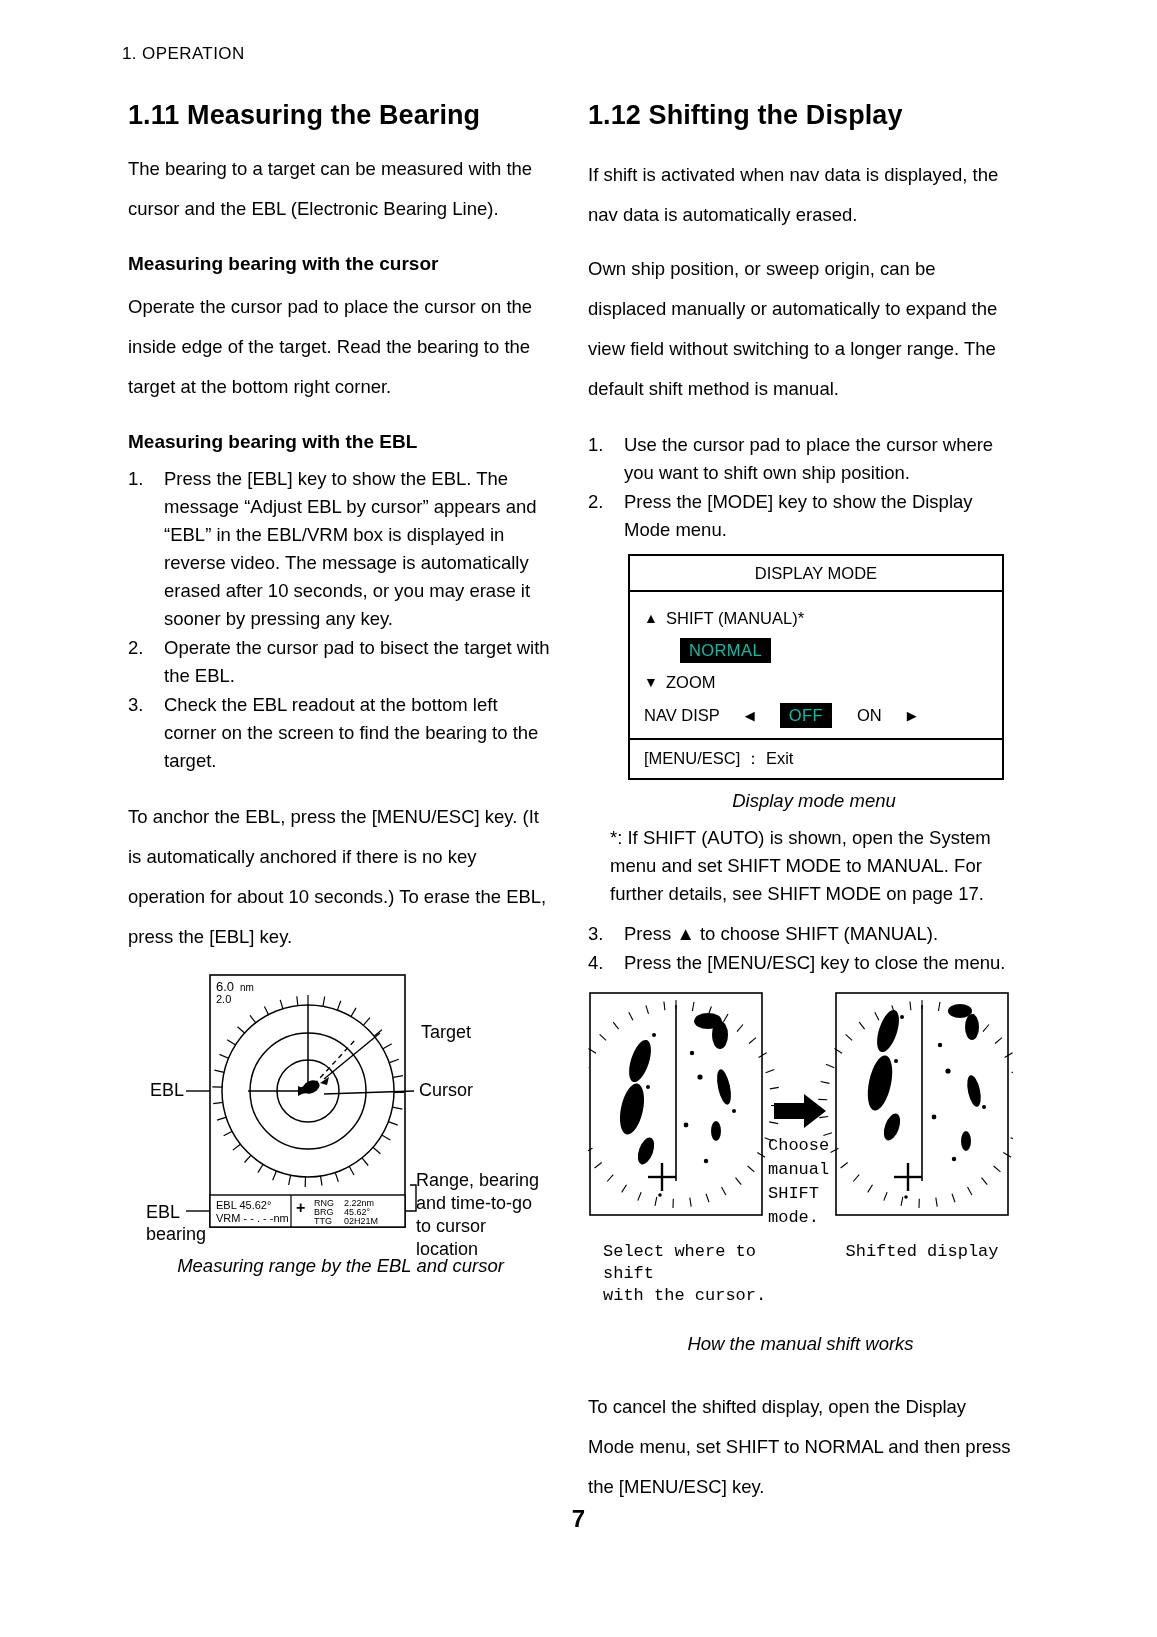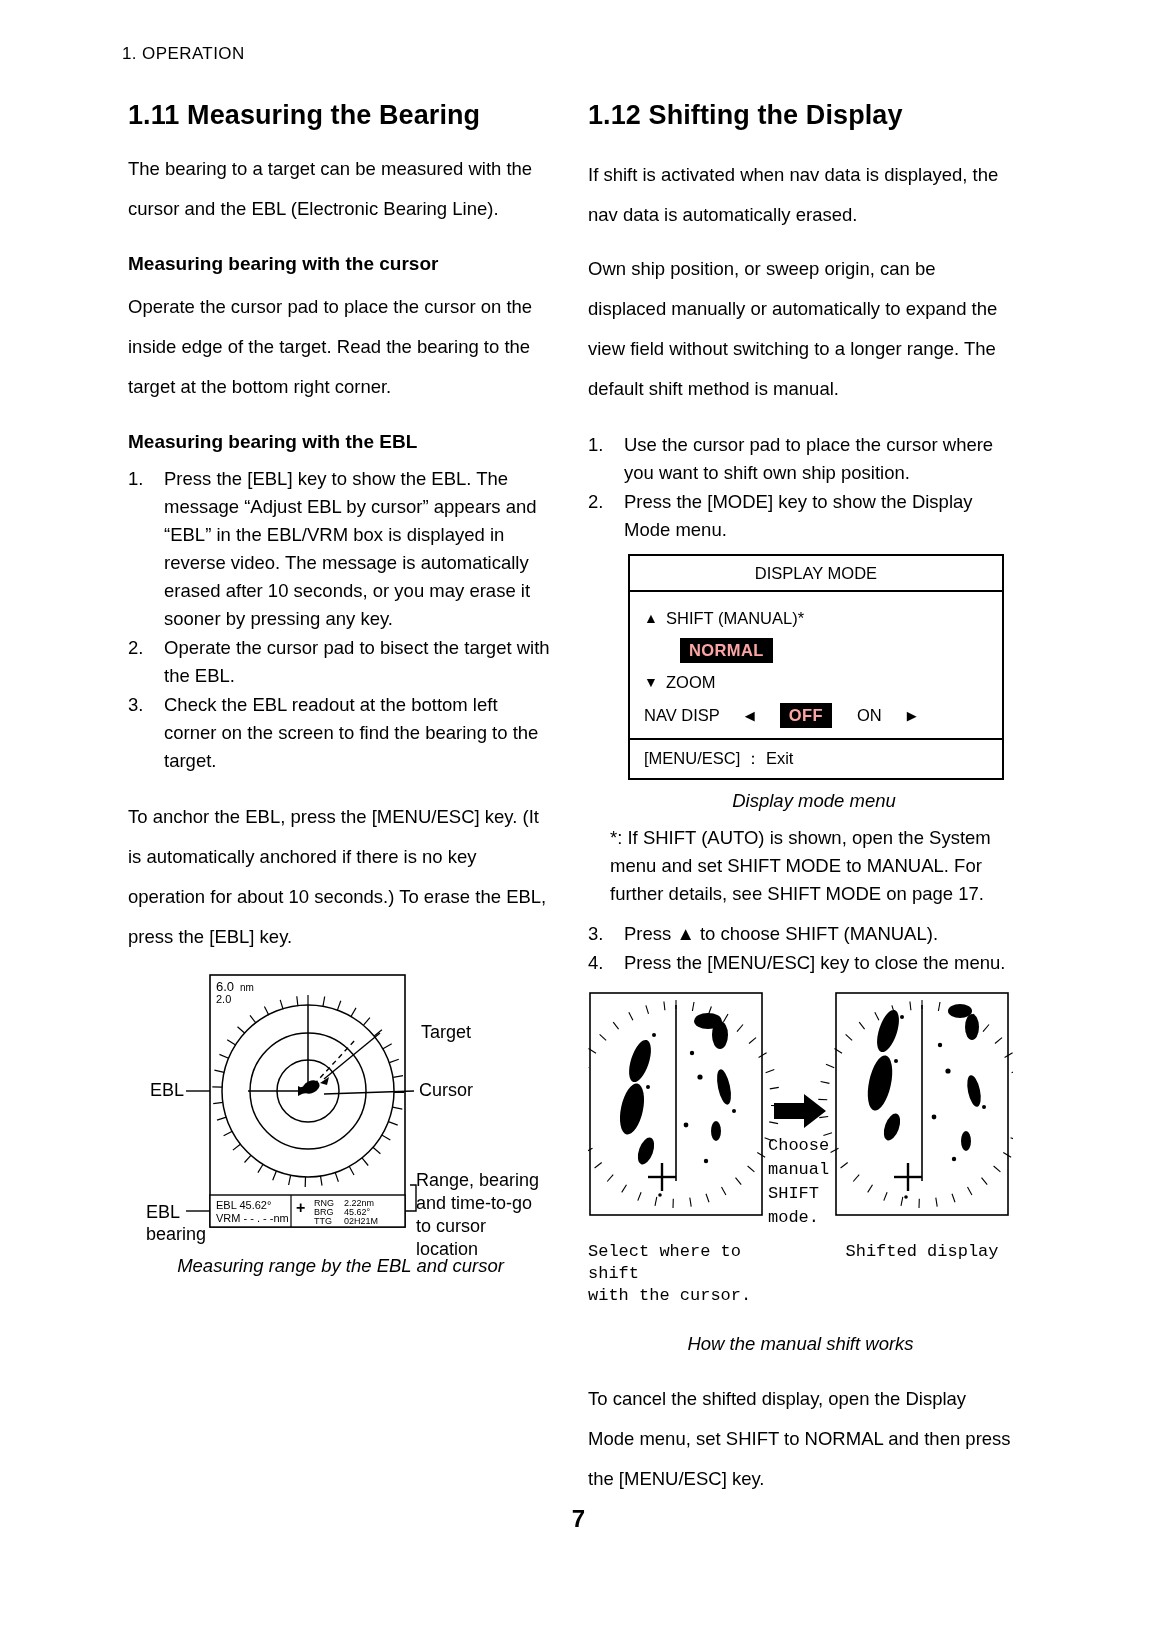--- a/index.html
+++ b/index.html
@@ -119,23 +119,23 @@
     display: flex;
     align-items: center;
     height: 32px;
   }
   .menu-row .tri {
     width: 22px;
     font-size: 14px;
   }
   .inv {
     background: #000;
-    color: #fca5a5;
+    color: #14b8a6;
     padding: 3px 9px;
-    font-weight: bold;
+    font-weight: normal;
     letter-spacing: 0.4px;
   }
   .menu-row.normal-row {
     padding-left: 36px;
   }
   .nav-row {
     display: flex;
     align-items: center;
     height: 34px;
     gap: 25px;
@@ -482,28 +482,28 @@
         </g>
       </svg>
 
       <div class="lbl" style="left:180px; top:143px; width:70px; font-size:17px; line-height:24px;">
         <span>Choose</span><br>
         <span>manual</span><br>
         <span>SHIFT</span><br>
         <span>mode.</span>
       </div>
 
-      <div class="shift-cap" style="position:absolute; left:0; top:250px; width:190px;">
+      <div class="shift-cap" style="position:absolute; left:15px; top:250px; width:190px;">
         <span>Select where to shift</span><br>
         <span>with the cursor.</span>
       </div>
       <div class="shift-cap" style="position:absolute; left:248px; top:250px; width:172px; text-align:center;">Shifted display</div>
     </div>
 
     <div class="caption" style="margin-top:42px;">How the manual shift works</div>
 
-    <p class="body" style="margin-top:24px;">To cancel the shifted display, open the Display Mode menu, set SHIFT to NORMAL and then press the [MENU/ESC] key.</p>
+    <p class="body" style="margin-top:32px;">To cancel the shifted display, open the Display Mode menu, set SHIFT to NORMAL and then press the [MENU/ESC] key.</p>
 
   </div>
 
   <div class="pagenum">7</div>
 
 </div>
 
 </body></html>

